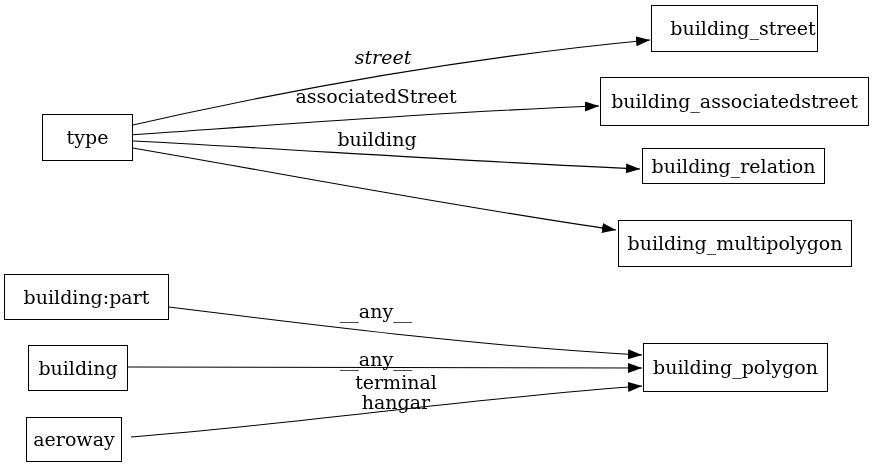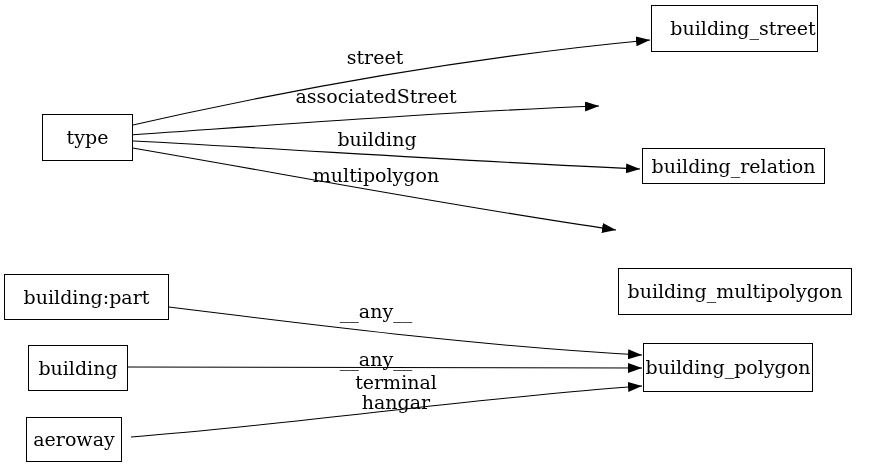--- a/index.html
+++ b/index.html
@@ -72,34 +72,34 @@
   <div class="node" style="left:42px;  top:114px; width:91px;  height:47px;">type</div>
 
   <div class="node" style="left:4px;   top:274px; width:165px; height:46px;">building:part</div>
 
   <div class="node" style="left:28px;  top:345px; width:100px; height:46px;">building</div>
 
   <div class="node" style="left:26px;  top:417px; width:96px; height:45px;">aeroway</div>
 
   <div class="node" style="left:651px; top:5px;   width:167px; height:47px;padding-left:17px;">building_street</div>
 
+  <div class="node" style="left:600px; top:77px;  width:269px; height:49px;">building_associatedstreet</div>
 
   <div class="node" style="left:642px; top:148px; width:183px; height:36px;">building_relation</div>
 
-  <div class="node" style="left:618px; top:220px; width:234px; height:47px;margin-top:48px;">building_multipolygon</div>
+  <div class="node" style="left:618px; top:220px; width:234px; height:47px;">building_multipolygon</div>
 
-  <div class="node" style="left:643px; top:343px; width:170px; height:49px;">building_polygon</div>
+  <div class="node" style="left:643px; top:343px; width:185px; height:49px;">building_polygon</div>
 
-  <div class="edge-label" style="left:375px; top:57px;">street</div>
+  <div class="edge-label" style="left:383px; top:57px;font-style:italic;">street</div>
 
   <div class="edge-label" style="left:376px; top:96px;">associatedStreet</div>
 
   <div class="edge-label" style="left:377px; top:139px;">building</div>
 
-  <div class="edge-label" style="left:376px; top:175px;">multipolygon</div>
 
   <div class="edge-label" style="left:376px; top:311px;">__any__</div>
 
   <div class="edge-label" style="left:376px; top:359px;">__any__</div>
 
   <div class="edge-label" style="left:396px; top:392px;">terminal
 hangar</div>
 
 </div>
 

